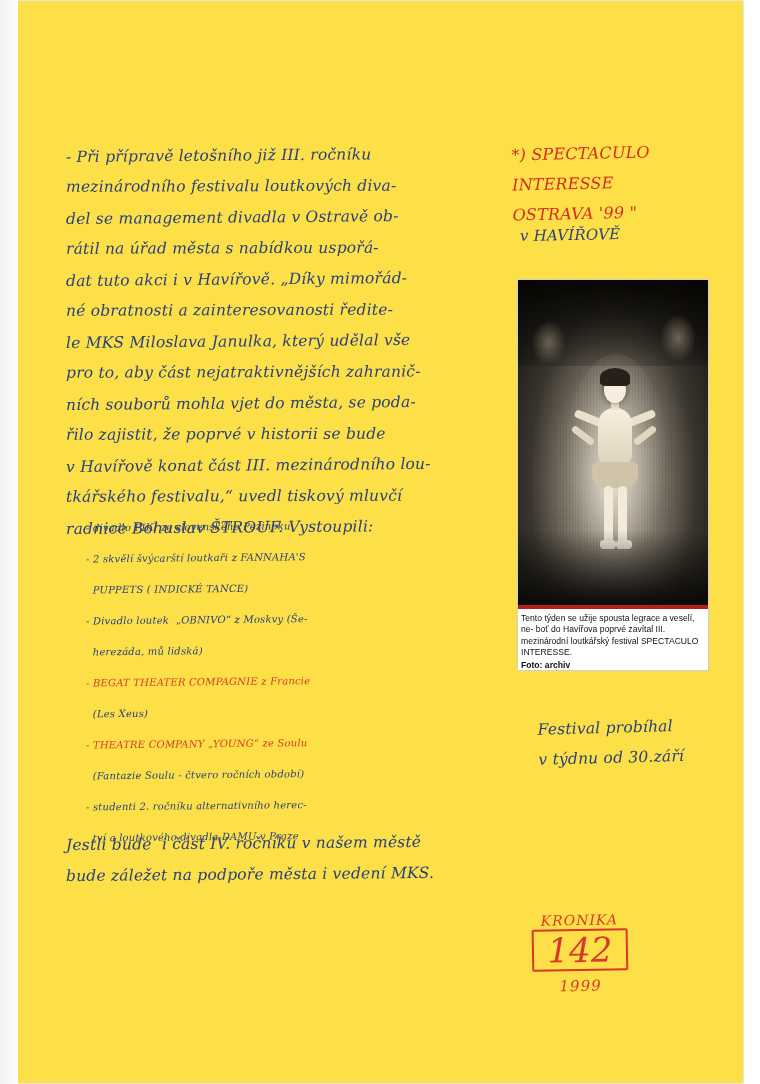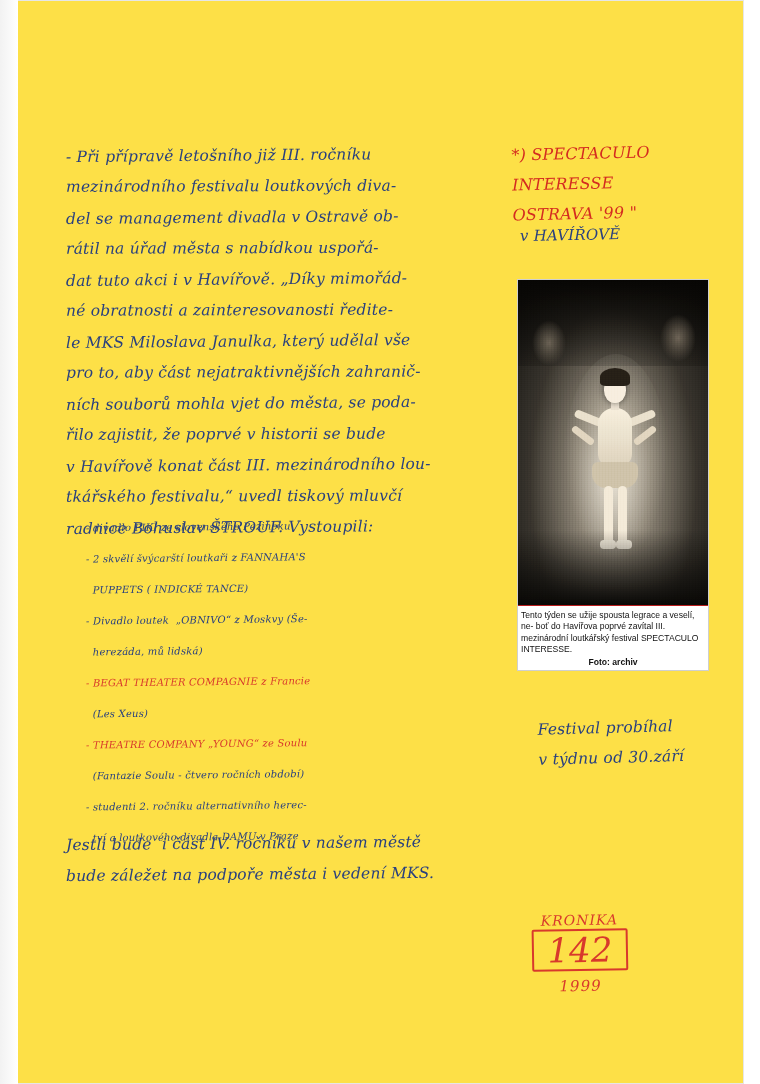--- a/index.html
+++ b/index.html
@@ -190,24 +190,24 @@
       repeating-linear-gradient(90deg, rgba(0,0,0,.05) 0 1px, rgba(0,0,0,0) 1px 3px);
     mix-blend-mode: overlay;
   }
 
   .caption {
     padding: 4px 3px 2px 3px;
     font-family: "Liberation Sans", sans-serif;
     font-size: 8.6px;
     line-height: 11.4px;
     color: #111;
-    border-top: 1px solid #b91c1c;
+    border-top: 4px solid #b91c1c;
   }
   .caption .credit {
-    text-align: center;
+    text-align: left;
     font-weight: bold;
     font-size: 8.6px;
     margin-top: 1px;
   }
 
   
   .side-note {
     position: absolute;
     left: 538px;
     top: 712px;

